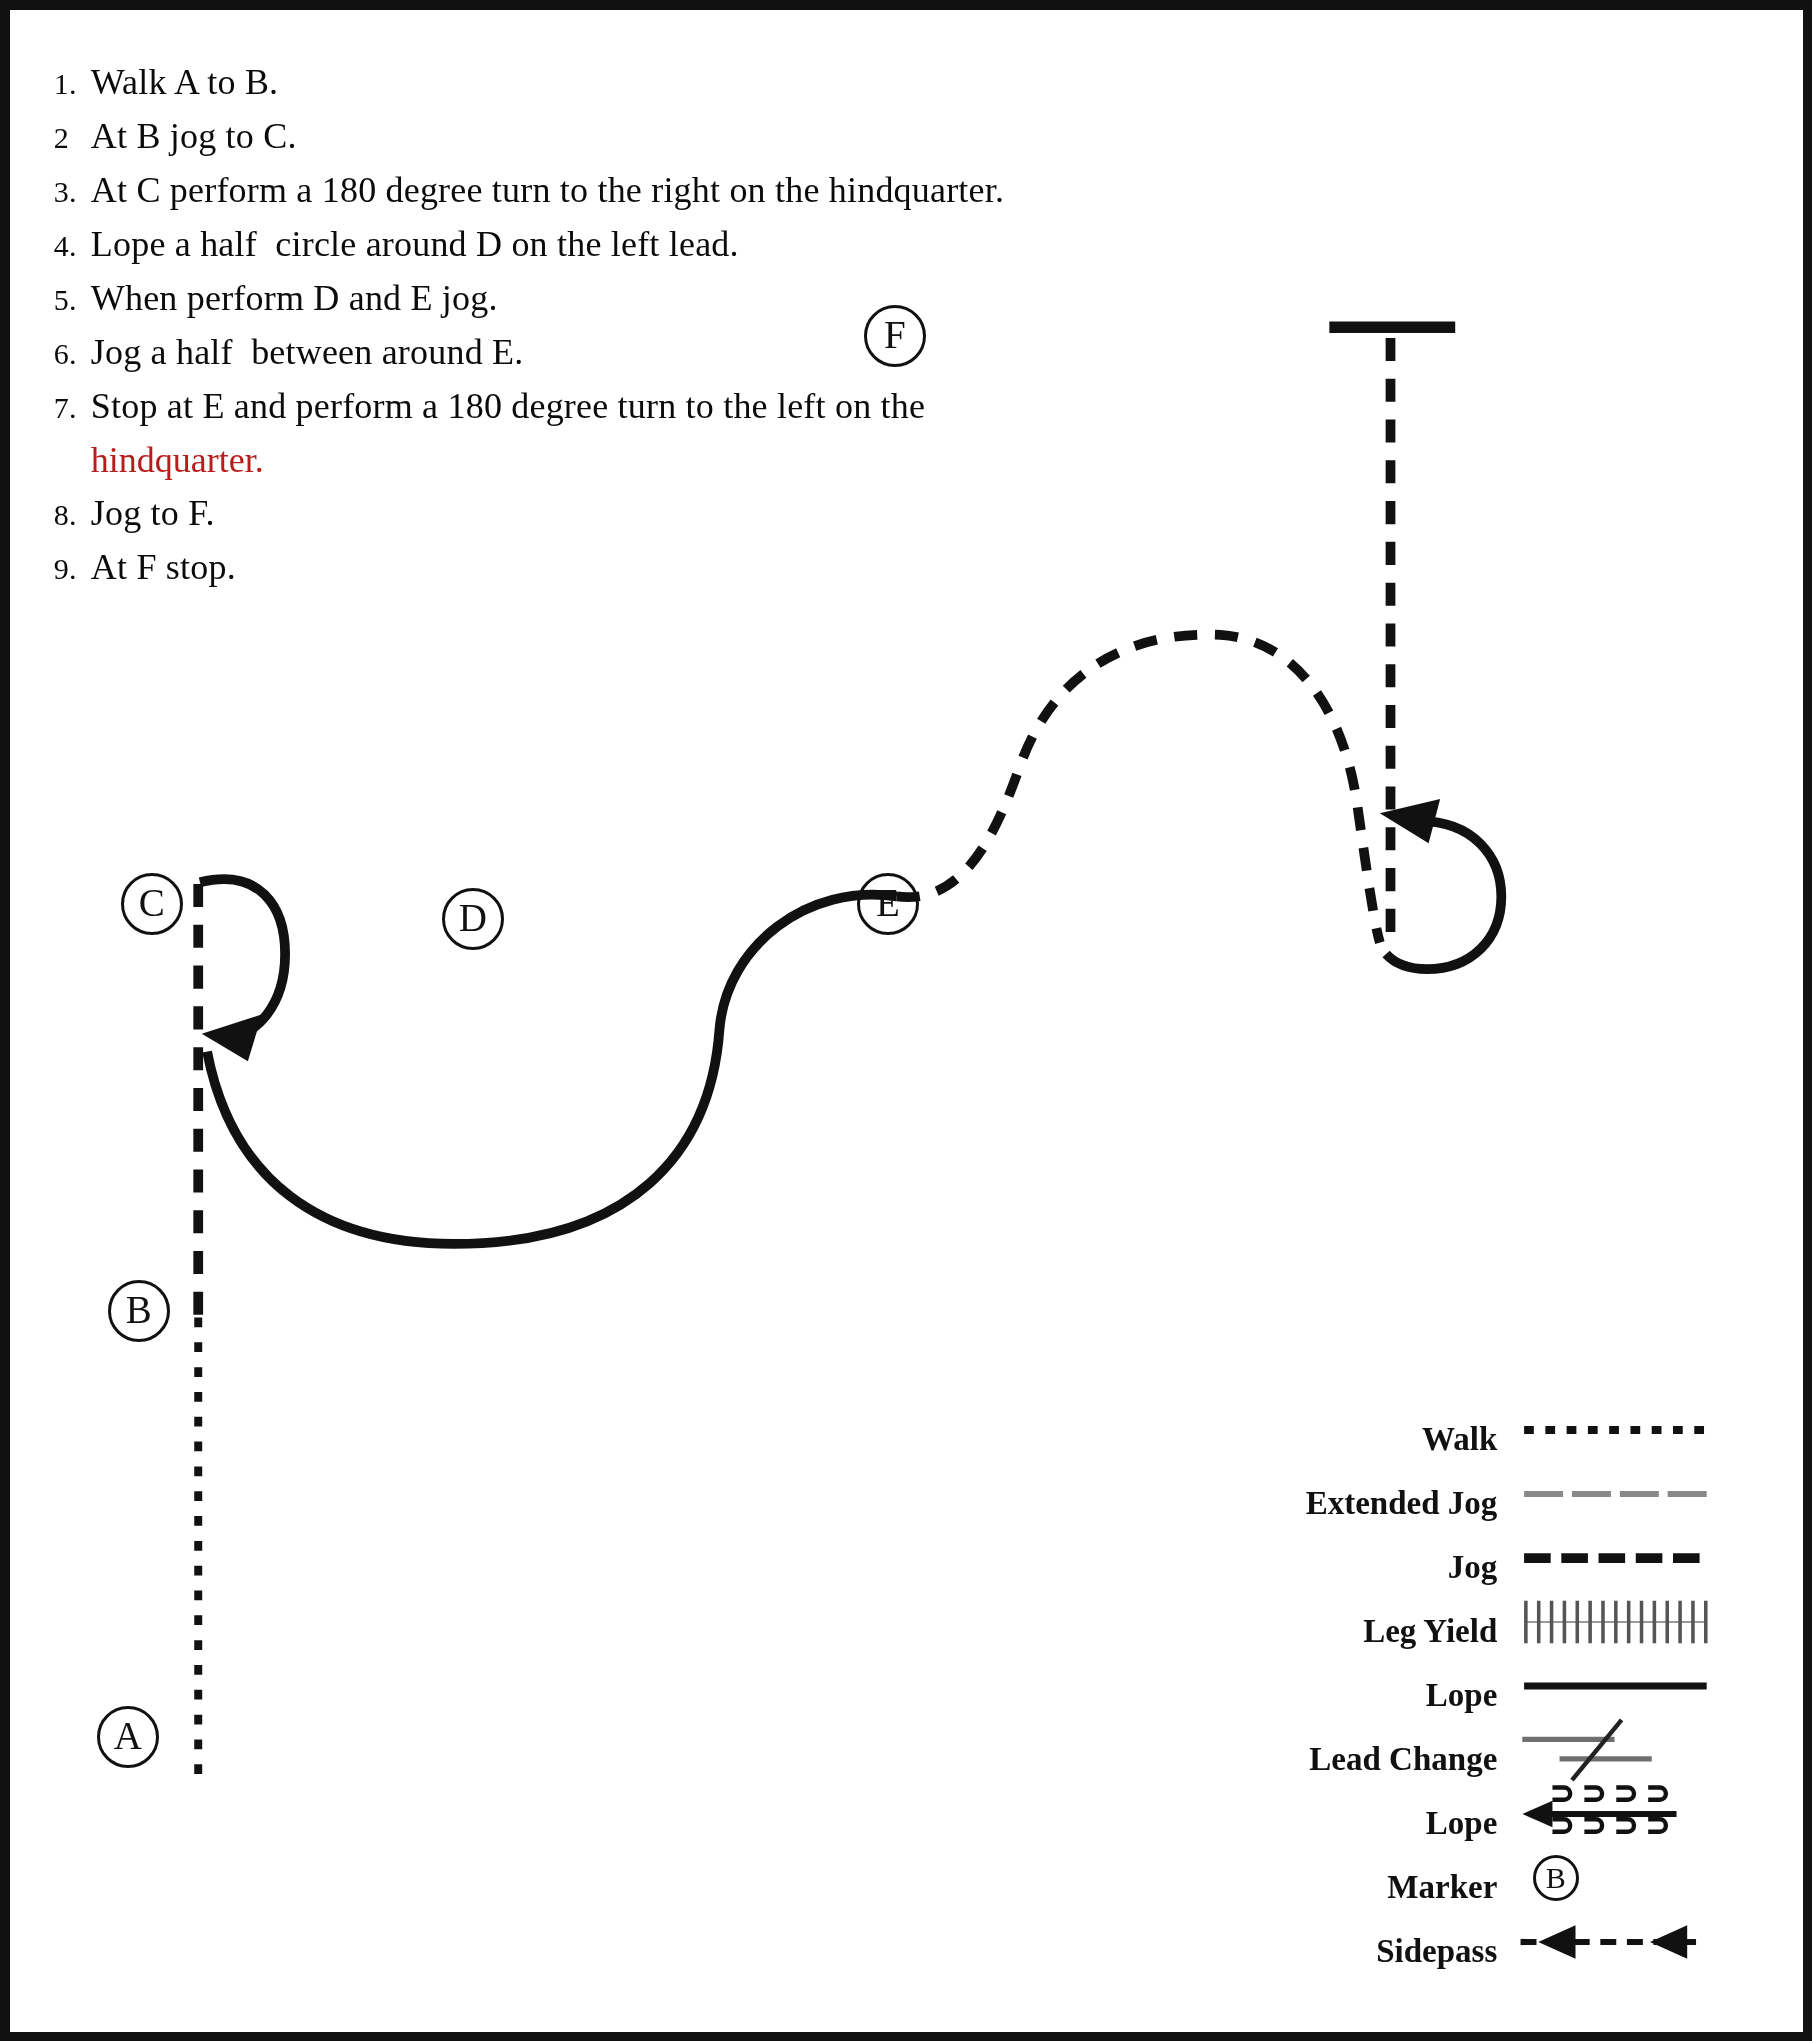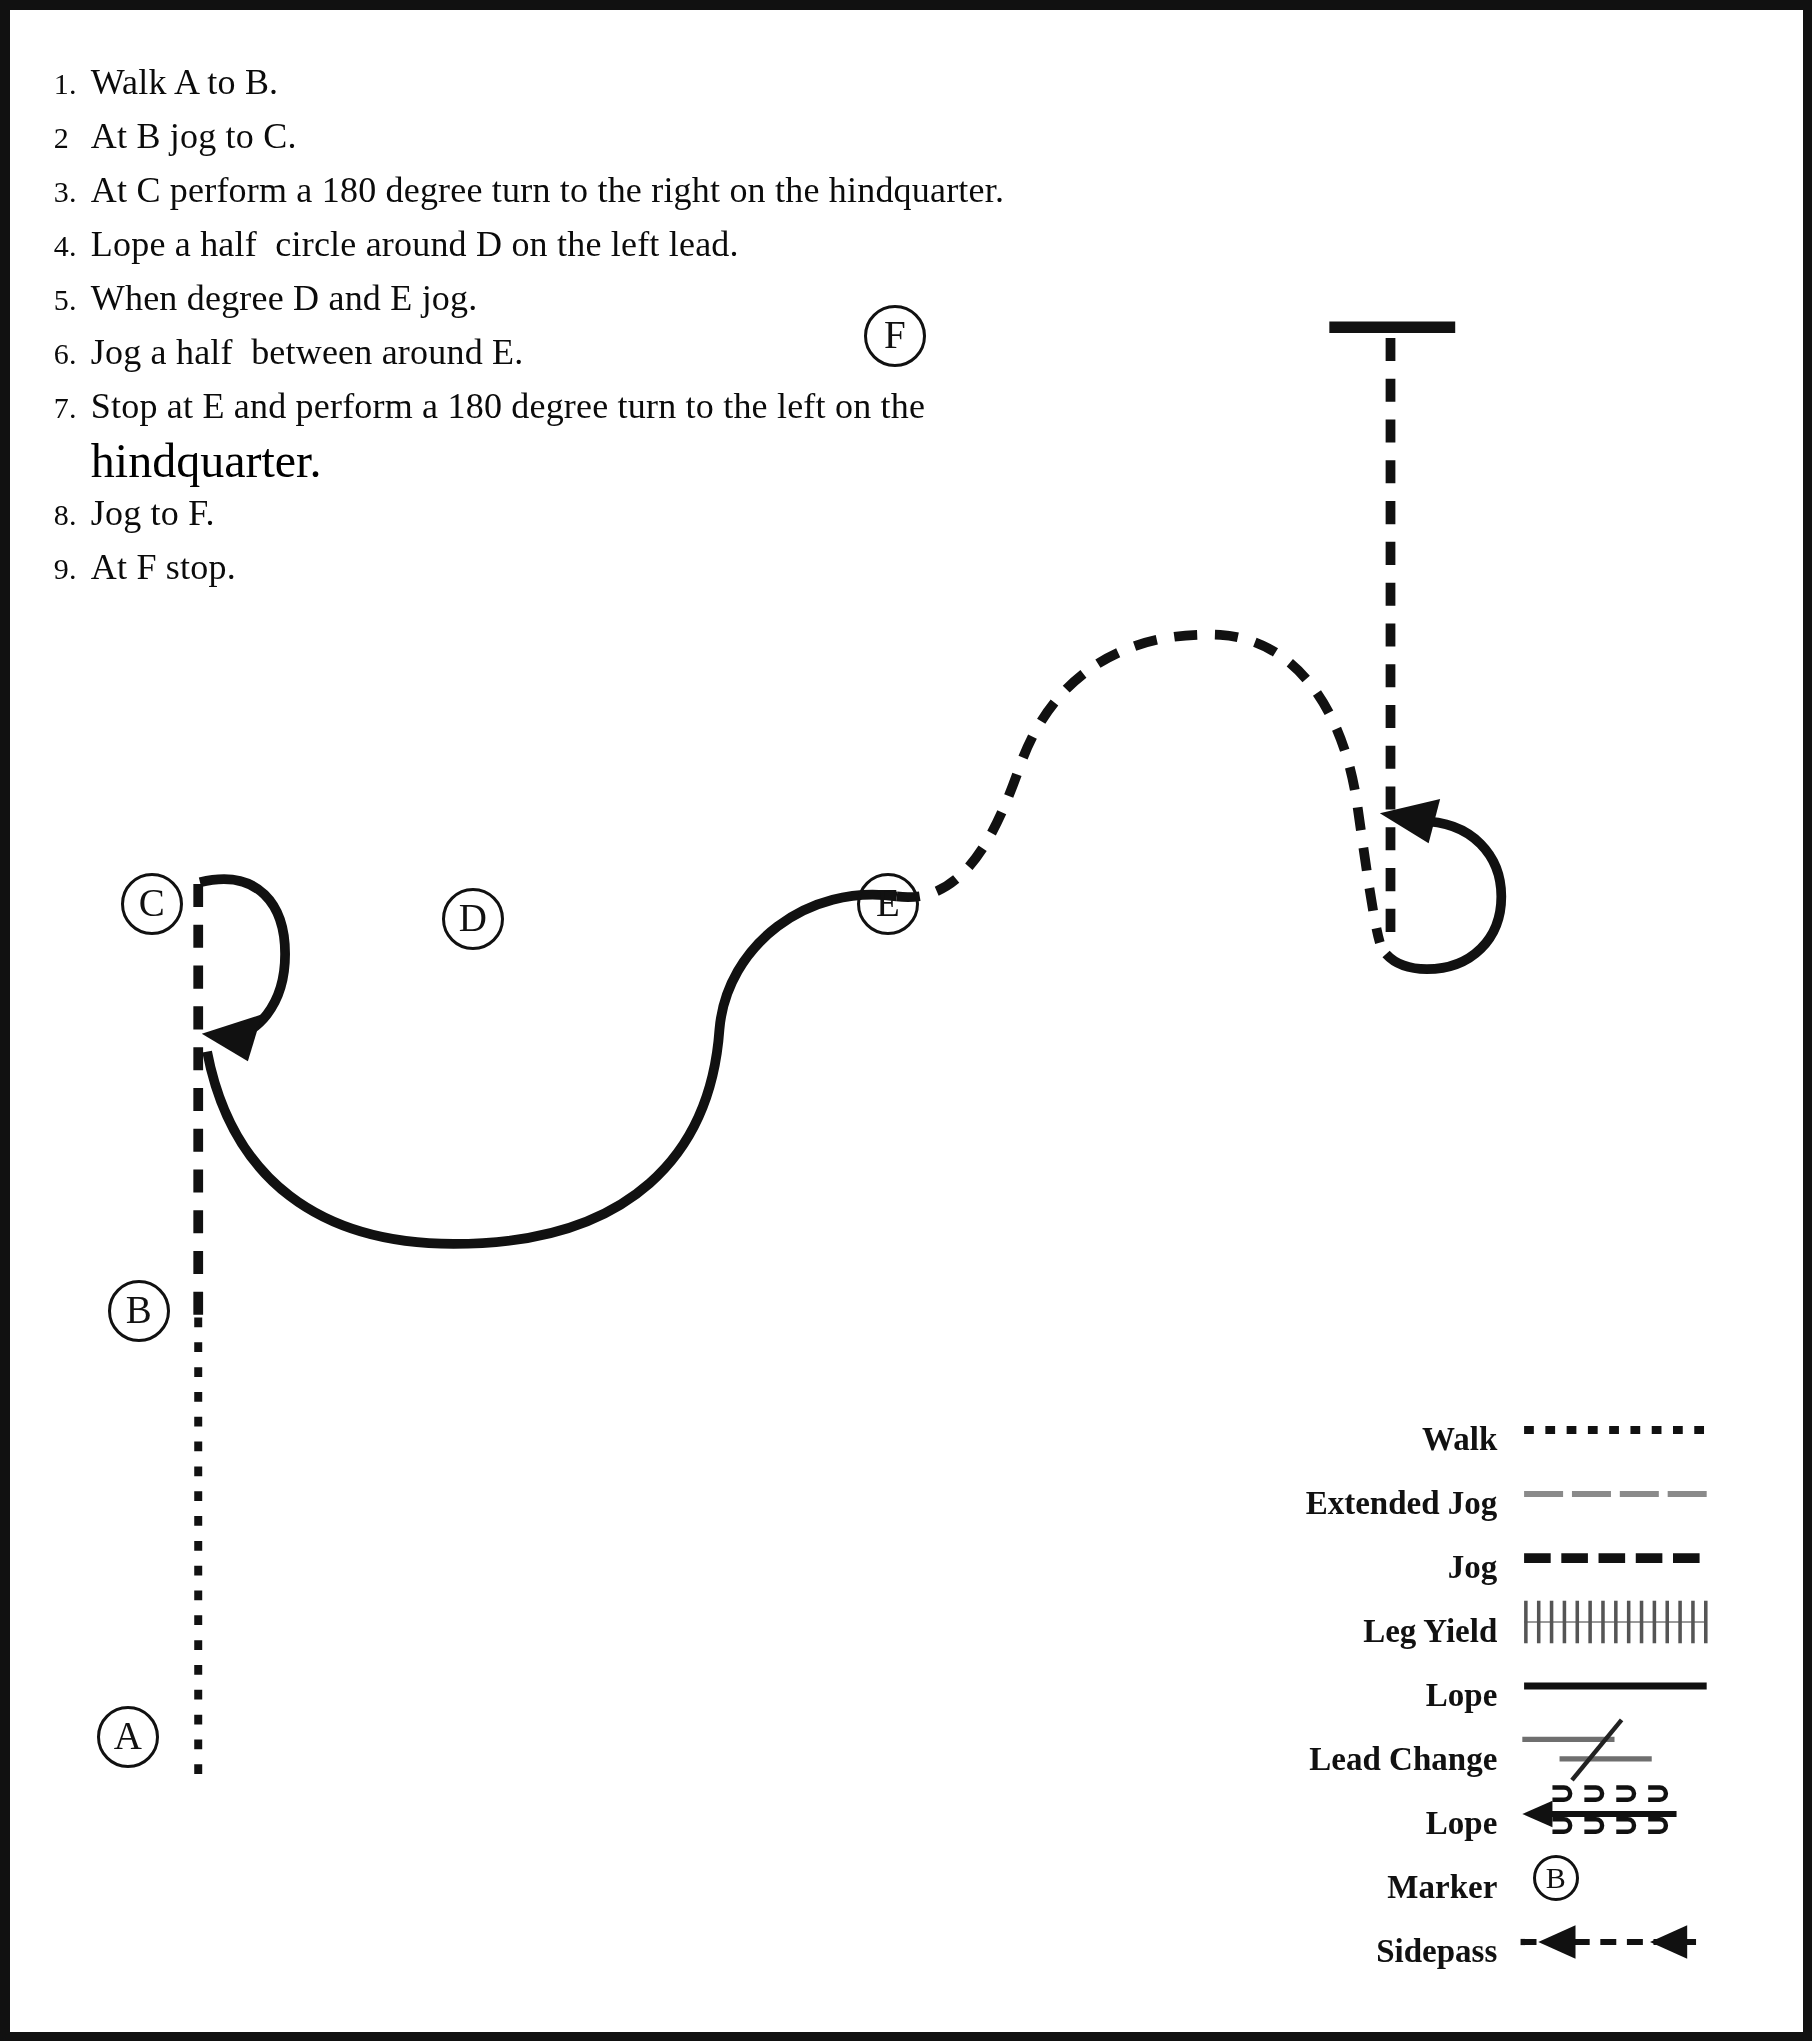--- a/index.html
+++ b/index.html
@@ -48,23 +48,23 @@
   .instr-num {
     width: 37px;
     flex: 0 0 37px;
     font-size: 30px;
   }
   .instr-text {
     flex: 1 1 auto;
   }
   .instr-cont {
     padding-left: 37px;
-    font-size: 48px;
+    font-size: 36px;
     line-height: 53px;
-    color: #000000;
+    color: #b91c1c;
     white-space: pre;
   }
 
   
   #diagram {
     position: absolute;
     left: 0;
     top: 0;
     width: 1793px;
     height: 2022px;
@@ -139,21 +139,21 @@
 <body>
 
 <div id="page">
   <div id="sheet">
 
     <div id="instructions">
         <div class="instr-line"><span class="instr-num">1.</span><span class="instr-text">Walk A to B.</span></div>
         <div class="instr-line"><span class="instr-num">2</span><span class="instr-text">At B jog to C.</span></div>
         <div class="instr-line"><span class="instr-num">3.</span><span class="instr-text">At C perform a 180 degree turn to the right on the hindquarter.</span></div>
         <div class="instr-line"><span class="instr-num">4.</span><span class="instr-text">Lope a half  circle around D on the left lead.</span></div>
-        <div class="instr-line"><span class="instr-num">5.</span><span class="instr-text">When degree D and E jog.</span></div>
+        <div class="instr-line"><span class="instr-num">5.</span><span class="instr-text">When perform D and E jog.</span></div>
         <div class="instr-line"><span class="instr-num">6.</span><span class="instr-text">Jog a half  between around E.</span></div>
         <div class="instr-line"><span class="instr-num">7.</span><span class="instr-text">Stop at E and perform a 180 degree turn to the left on the</span></div>
         <div class="instr-cont">hindquarter.</div>
         <div class="instr-line"><span class="instr-num">8.</span><span class="instr-text">Jog to F.</span></div>
         <div class="instr-line"><span class="instr-num">9.</span><span class="instr-text">At F stop.</span></div>
       </div>
 
     <div id="diagram">
       <svg width="1793" height="2022" viewBox="0 0 2022 2281" xmlns="http://www.w3.org/2000/svg">
         <g fill="none" stroke="#111111" stroke-linecap="butt">

